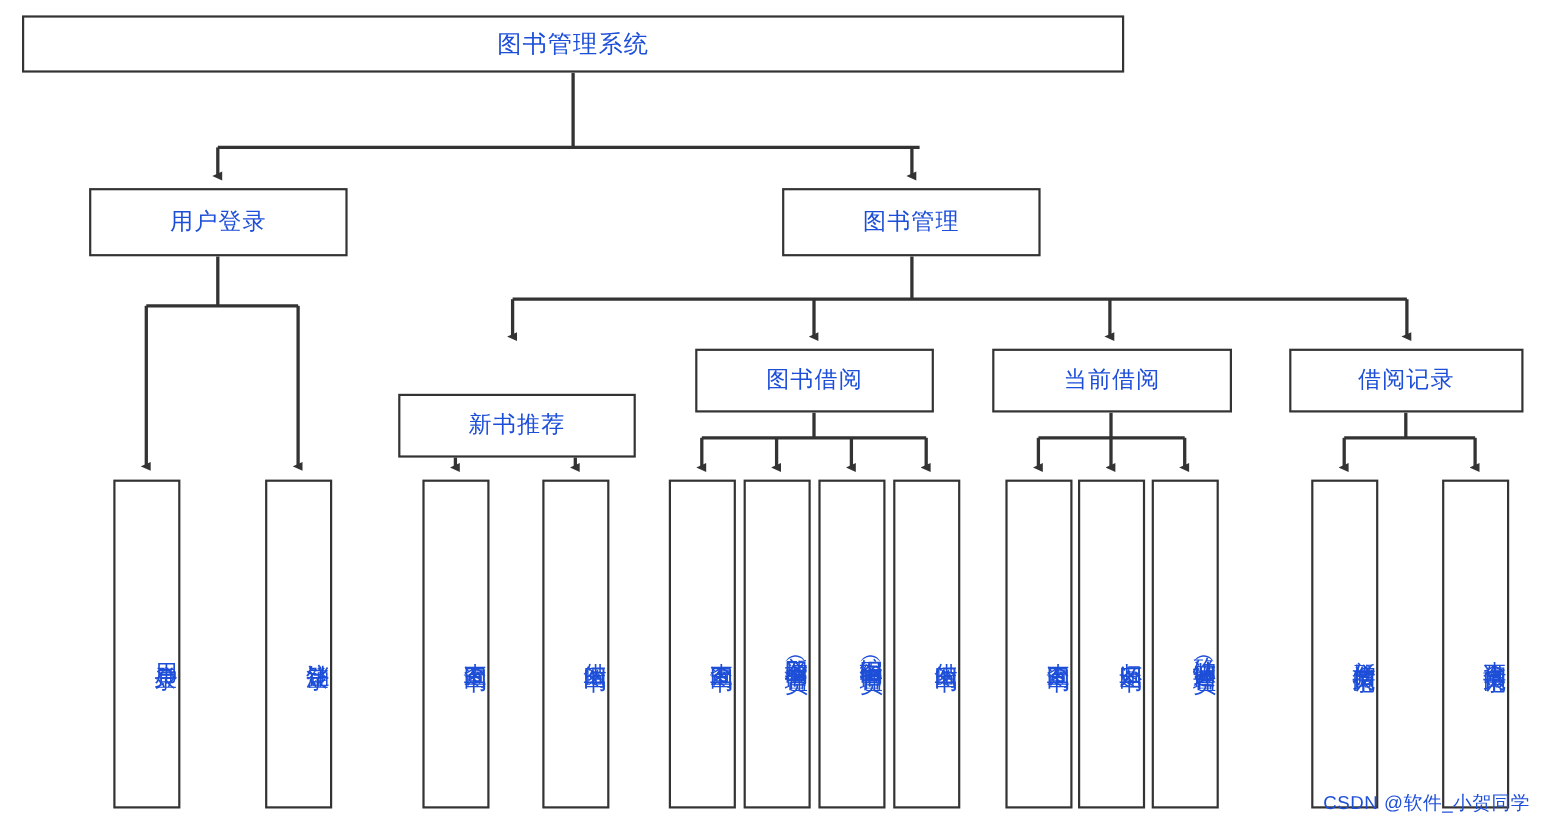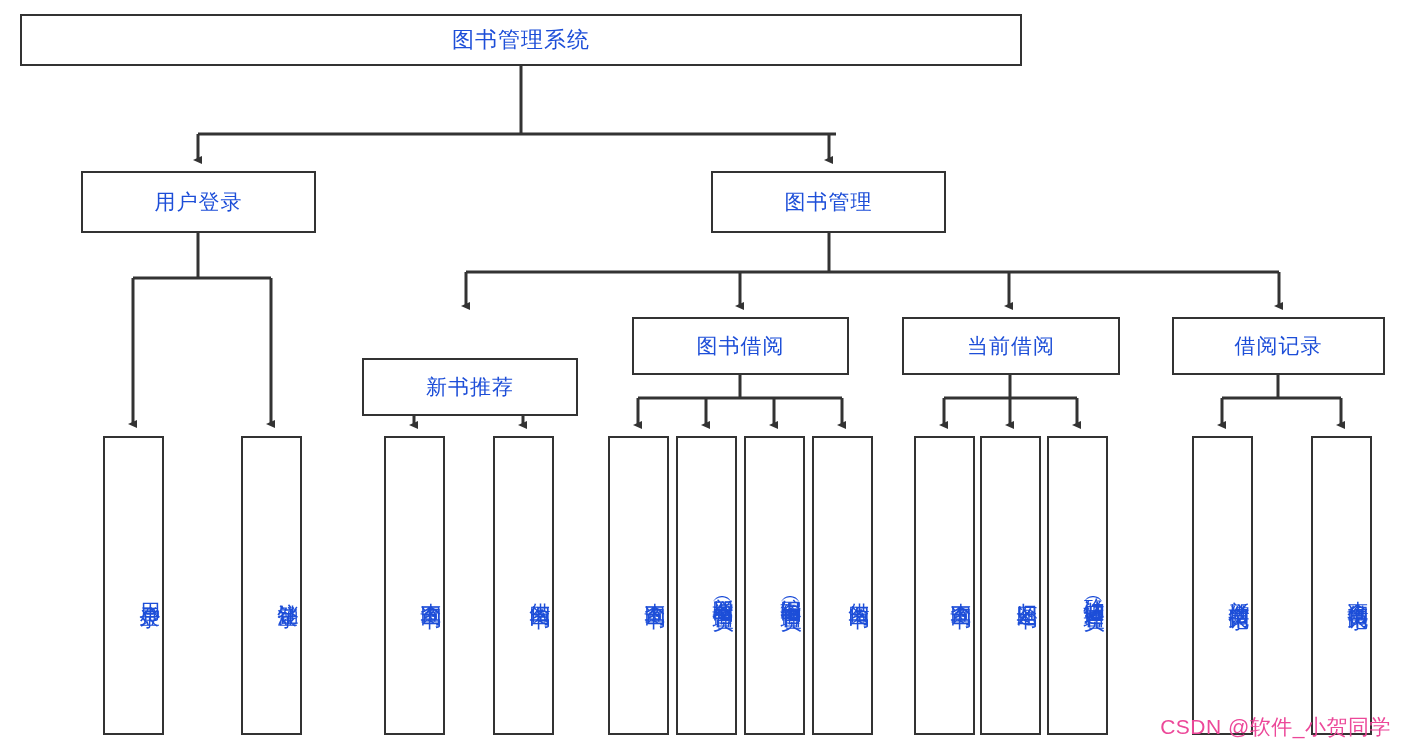--- a/index.html
+++ b/index.html
@@ -57,22 +57,22 @@
     white-space: normal;
     max-height: 100%;
   }
   .node.root {
     font-size: 22px;
   }
   .watermark {
     position: absolute;
     right: 14px;
     bottom: 6px;
-    font-size: 21px;
-    color: #ec4899;
+    font-size: 17px;
+    color: #1d4ed8;
     letter-spacing: 0.5px;
     white-space: nowrap;
     user-select: none;
   }
 </style>
 </head>
 <body>
 
 <div id="canvas">
 

